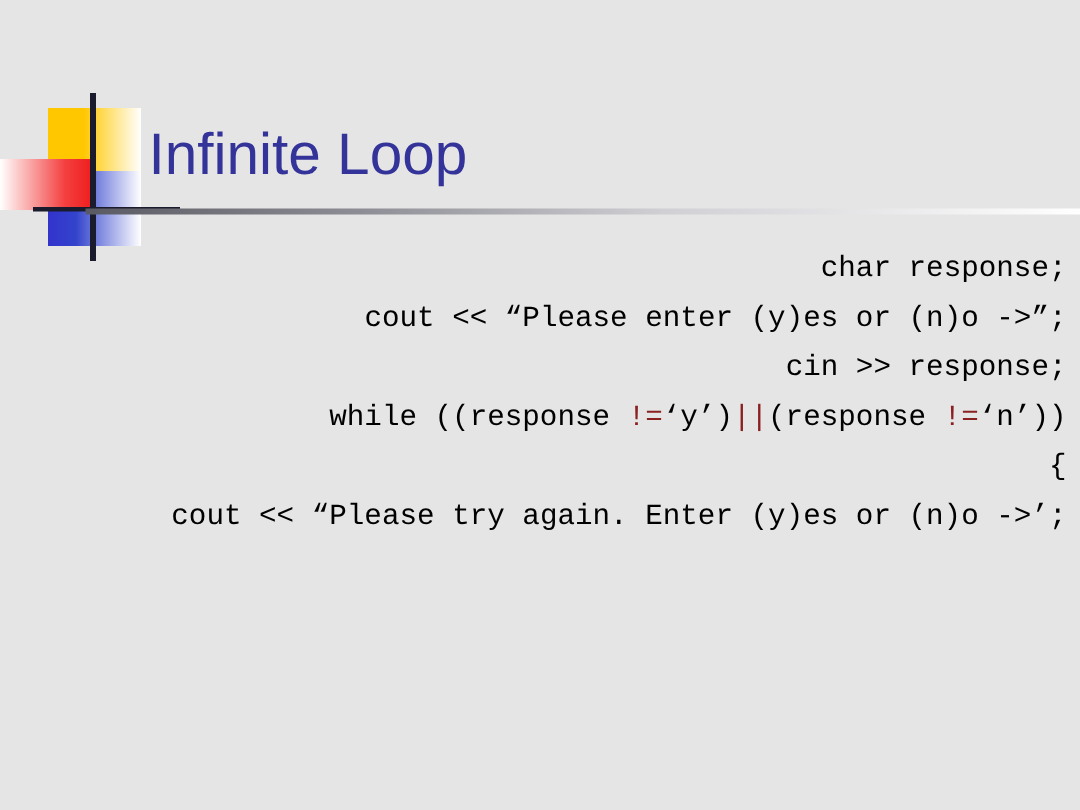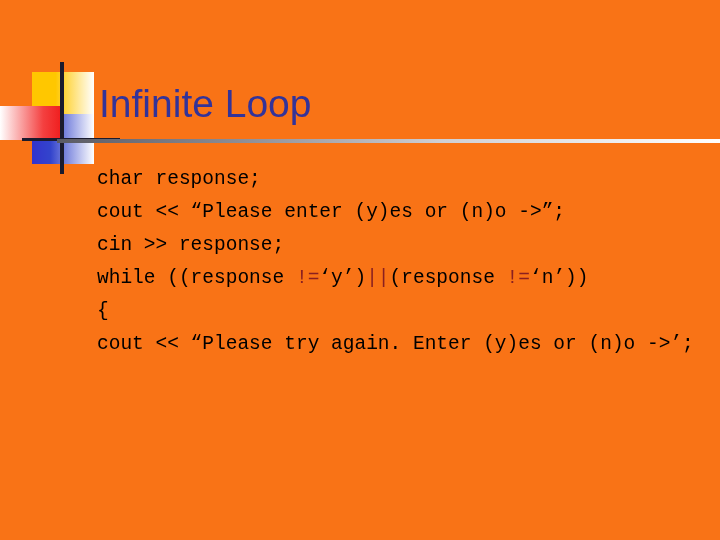--- a/index.html
+++ b/index.html
@@ -12,21 +12,21 @@
     background: #ffffff;
     font-family: "Liberation Sans", sans-serif;
     overflow: hidden;
     position: relative;
   }
 
   
   .slide {
     position: absolute;
     inset: 0;
-    background: #f97316;
+    background: #e5e5e5;
   }
 
   
   .logo {
     position: absolute;
     left: 0px;
     top: 50px;
     width: 120px;
     height: 125px;
   }
@@ -104,20 +104,21 @@
     position: absolute;
     left: 97px;
     top: 163px;
     width: 614px;
     font-family: "Liberation Mono", "DejaVu Sans Mono", monospace;
     font-size: 19.5px;
     line-height: 33px;
     color: #000000;
     white-space: pre-wrap;
     word-break: normal;
+    text-align: right;
   }
   .code-line {
     display: block;
     text-indent: 0;
     padding-left: 22px;
     margin-left: -22px;
   }
   
   .code-line.wrap {
     padding-left: 22px;

